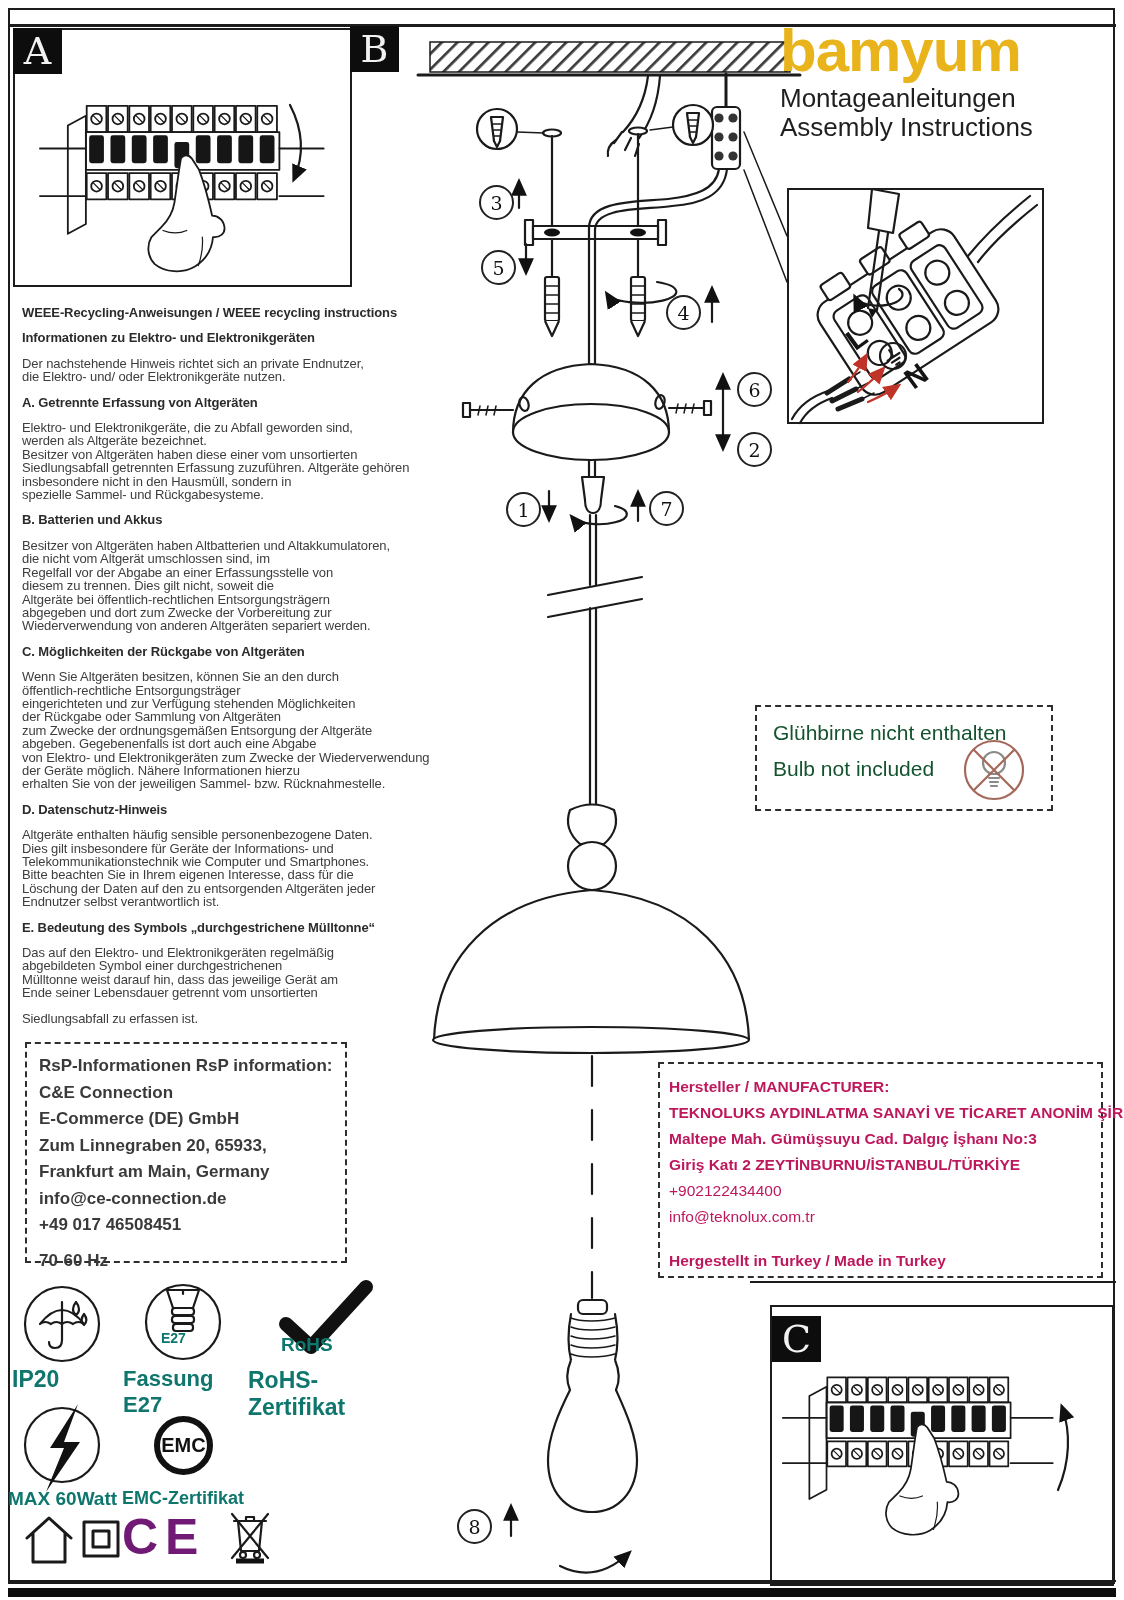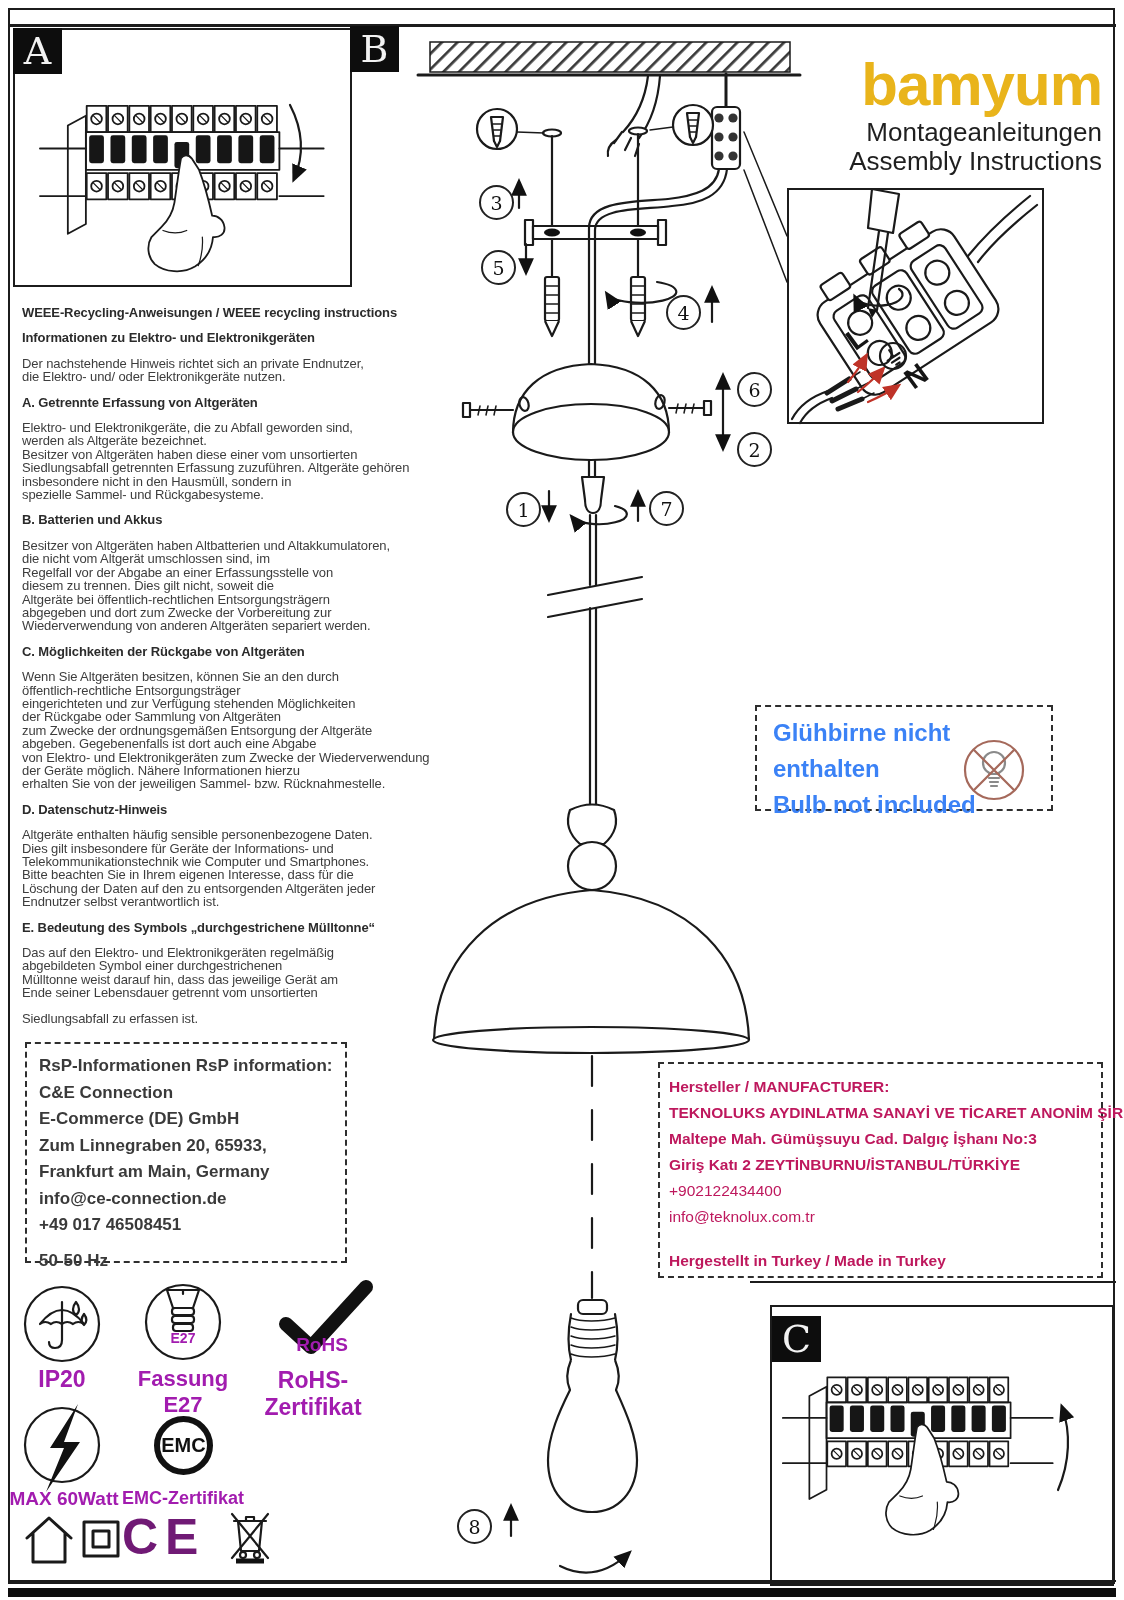--- a/index.html
+++ b/index.html
@@ -26,39 +26,39 @@
   .panelbox{border:2.5px solid #1c1c1c;background:transparent}
   .dashbox{border:2px dashed #2e2e2e;background:transparent}
   .labelsq{width:49px;height:46px;background:#0d0d0d;color:#f2f2f2;display:flex;align-items:center;
            justify-content:center;font-family:"DejaVu Serif",serif;font-size:38px;line-height:1}
   
   .weee{left:22px;top:294px;width:410px}
   .weee-sec{margin:12px 0 5px 0;font-size:13px;line-height:13.4px;white-space:pre-line;
             color:#3d3d3d;letter-spacing:-0.1px}
   .weee-sec.h{font-weight:bold;color:#2b2b2b}
   
-  .brand{left:780px;top:52px;width:322px;text-align:right}
+  .brand{left:780px;top:18px;width:322px;}
   .brand .logo{font-size:60px;font-weight:800;letter-spacing:-1px;line-height:66px;color:#e9b41b}
   .brand .sub{font-size:26px;font-weight:500;line-height:29px;color:#1f1f1f}
   
   .gluh{left:755px;top:705px;width:278px;height:94px;padding:8px 0 0 16px}
-  .gluh .l{font-size:24px;font-weight:700;line-height:36px;color:#3b82f6}
+  .gluh .l{font-size:21px;font-weight:400;line-height:36px;color:#14532d}
   .rsp{left:25px;top:1042px;width:306px;height:208px;padding:9px 0 0 12px}
   .rsp-line{font-size:17px;font-weight:600;line-height:26.5px;color:#3a3a3a;white-space:nowrap}
   .rsp-line.gap{margin-top:9px}
   .man{left:658px;top:1062px;width:432px;height:202px;padding:10px 0 0 9px}
   .man-line{font-size:15.5px;line-height:26px;color:#be185d;white-space:nowrap}
   .man-line.bold{font-weight:bold}
   .man-line.gap{margin-top:18px}
   
   .numc{width:31px;height:31px;border:2px solid #222;border-radius:50%;background:#fff;
         display:flex;align-items:center;justify-content:center;font-family:"DejaVu Serif",serif;
         font-size:19px;color:#111;z-index:4}
   
-  .certlab{font-weight:bold;color:#a21caf;text-align:center}
+  .certlab{font-weight:bold;color:#0f766e;}
   .model{left:228px;top:1424px;font-size:31px;font-weight:bold;letter-spacing:-0.5px;color:#0f0f0f}
   .ce{left:122px;top:1508px;font-size:50px;font-weight:bold;letter-spacing:7px;color:#701a75}
   .emc-ring{left:154px;top:1416px;width:47px;height:47px;border:6.5px solid #111;border-radius:50%;
             display:flex;align-items:center;justify-content:center;font-size:20px;font-weight:bold;color:#111}
   .termlab{font-size:29px;font-weight:bold;color:#141414;transform:rotate(-36deg);z-index:3}
 </style>
 </head>
 <body>
 
 <div class="page">
@@ -408,21 +408,21 @@
   </svg>
 
   <div class="abs dashbox rsp z2">
       <div class="rsp-line">RsP-Informationen RsP information:</div>
       <div class="rsp-line">C&amp;E Connection</div>
       <div class="rsp-line">E-Commerce (DE) GmbH</div>
       <div class="rsp-line">Zum Linnegraben 20, 65933,</div>
       <div class="rsp-line">Frankfurt am Main, Germany</div>
       <div class="rsp-line">info@ce-connection.de</div>
       <div class="rsp-line">+49 017 46508451</div>
-      <div class="rsp-line gap">50-50 Hz</div>
+      <div class="rsp-line gap">70-60 Hz</div>
     </div>
 
   <div class="abs dashbox man z2">
       <div class="man-line bold">Hersteller / MANUFACTURER:</div>
       <div class="man-line bold">TEKNOLUKS AYDINLATMA SANAYİ VE TİCARET ANONİM ŞİRKETİ</div>
       <div class="man-line bold">Maltepe Mah. Gümüşsuyu Cad. Dalgıç İşhanı No:3</div>
       <div class="man-line bold">Giriş Katı 2 ZEYTİNBURNU/İSTANBUL/TÜRKİYE</div>
       <div class="man-line">+902122434400</div>
       <div class="man-line">info@teknolux.com.tr</div>
       <div class="man-line bold gap">Hergestellt in Turkey / Made in Turkey</div>

